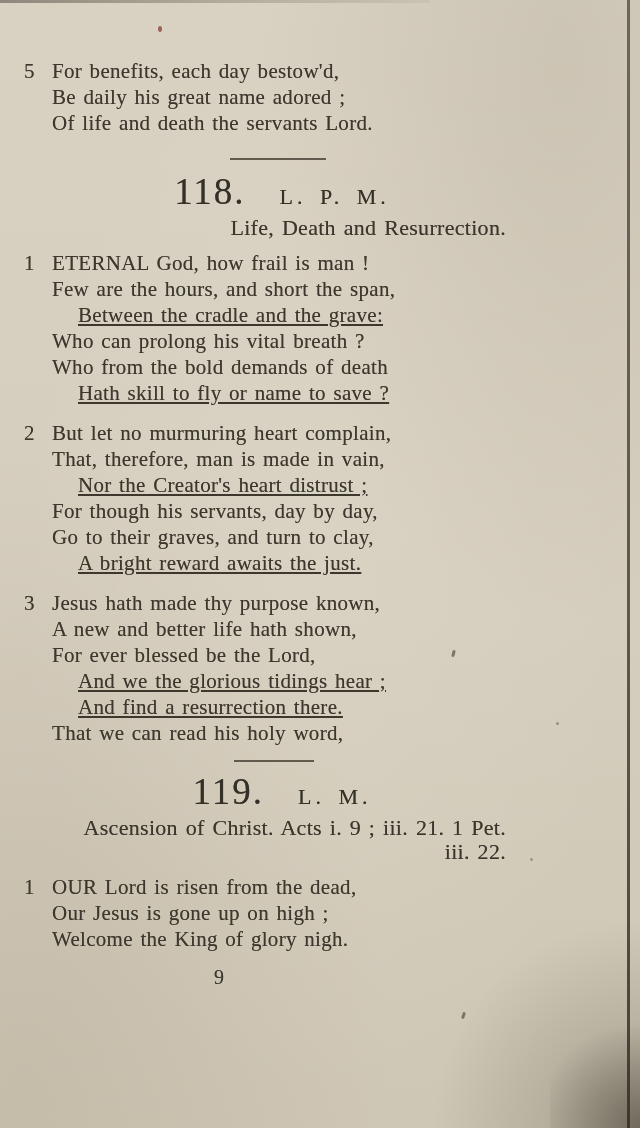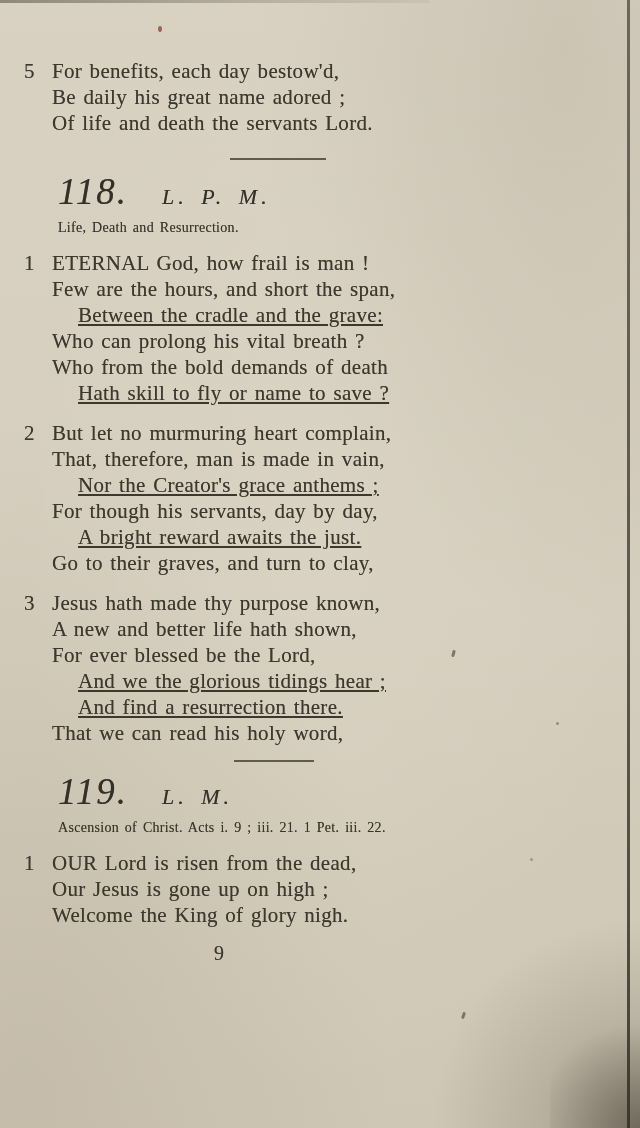--- a/index.html
+++ b/index.html
@@ -68,41 +68,40 @@
   .divider {
     width: 96px;
     height: 2px;
     background: #4b4639;
     opacity: 0.85;
     margin: 22px 0 10px 208px;
   }
   .divider.second { margin: 2px 0 8px 212px; width: 80px; }
 
   .hymn-heading {
-    text-align: left;
+    text-align: center;
     padding-left: 36px;
     margin: 6px 0 2px 0;
     color: #333027;
-    font-style: italic;
   }
   .hymn-number {
     font-size: 37px;
     line-height: 44px;
     letter-spacing: 2px;
   }
   .hymn-meter {
     font-size: 22px;
     letter-spacing: 4px;
     margin-left: 34px;
     word-spacing: 4px;
   }
   .hymn-subtitle {
-    text-align: left;
+    text-align: right;
     padding-left: 36px;
-    font-size: 14px;
+    font-size: 22px;
     line-height: 24px;
     margin-bottom: 10px;
     color: #3a362c;
   }
   .page-number {
     margin-top: 8px;
     margin-left: 192px;
     font-size: 20px;
   }
 </style>
@@ -142,24 +141,24 @@
       <div class="vline indent">Between the cradle and the grave:</div>
       <div class="vline">Who can prolong his vital breath ?</div>
       <div class="vline">Who from the bold demands of death</div>
       <div class="vline indent">Hath skill to fly or name to save ?</div>
     </div>
 
     <div class="stanza">
       <span class="vnum">2</span>
       <div class="vline">But let no murmuring heart complain,</div>
       <div class="vline">That, therefore, man is made in vain,</div>
-      <div class="vline indent">Nor the Creator's grace anthems ;</div>
+      <div class="vline indent">Nor the Creator's heart distrust ;</div>
       <div class="vline">For though his servants, day by day,</div>
+      <div class="vline">Go to their graves, and turn to clay,</div>
       <div class="vline indent">A bright reward awaits the just.</div>
-      <div class="vline">Go to their graves, and turn to clay,</div>
     </div>
 
     <div class="stanza">
       <span class="vnum">3</span>
       <div class="vline">Jesus hath made thy purpose known,</div>
       <div class="vline">A new and better life hath shown,</div>
       <div class="vline">For ever blessed be the Lord,</div>
       <div class="vline indent">And we the glorious tidings hear ;</div>
       <div class="vline indent">And find a resurrection there.</div>
       <div class="vline">That we can read his holy word,</div>

